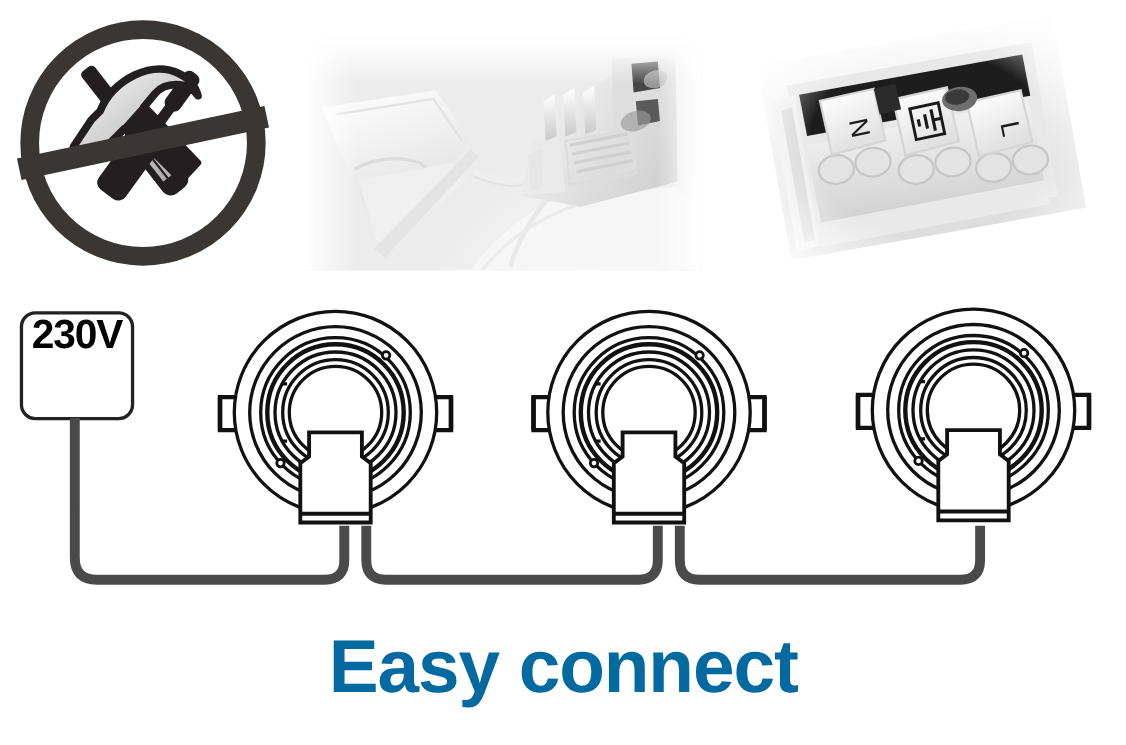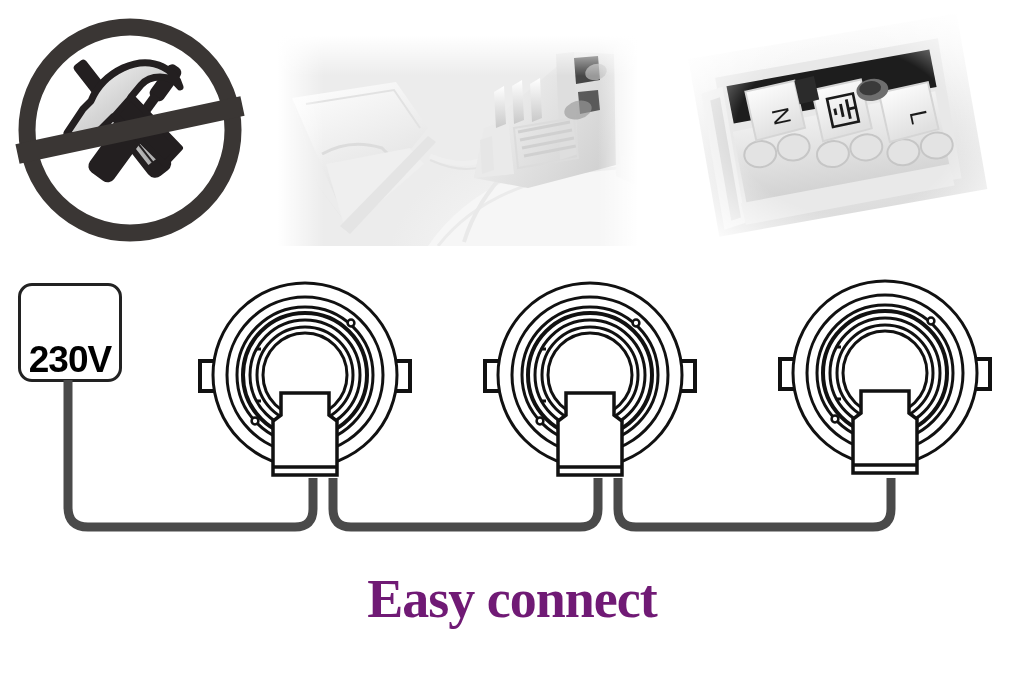--- a/index.html
+++ b/index.html
@@ -27,32 +27,32 @@
      background:linear-gradient(180deg,#fff 0%,rgba(255,255,255,0) 100%);}
   
   #photo-terminal{left:672px;top:12px;width:348px;height:238px;}
   #photo-terminal .pbg{position:absolute;inset:0;background:#ffffff;}
   .p-fade-soft{position:absolute;inset:0;
      background:radial-gradient(ellipse 200px 150px at 50% 50%, rgba(255,255,255,0) 55%, #fff 100%);}
   
   #volt-plate{
     position:absolute;left:18px;top:283px;width:104px;height:99px;
     border:3px solid #222;border-radius:14px;background:#fff;
-    display:flex;align-items:flex-end;justify-content:center;box-sizing:border-box;
+    display:flex;align-items:flex-start;justify-content:center;box-sizing:border-box;
   }
   #volt-plate .vtxt{
     font-family:"Liberation Sans", sans-serif;font-weight:bold;
     font-size:37px;color:#000;letter-spacing:-1px;line-height:1;
     transform:translateY(-1px);
   }
   
   #caption{
     position:absolute;left:0;top:572px;width:1024px;text-align:center;
-    font-family:Liberation Serif, serif;font-weight:bold;
-    font-size:54px;color:#701a75;letter-spacing:-1px;line-height:1;
+    font-family:Liberation Sans, sans-serif;font-weight:bold;
+    font-size:68px;color:#0369a1;letter-spacing:-1px;line-height:1;
   }
   svg{display:block;}
 </style>
 </head>
 <body>
 
 <div id="stage">
 
   <svg id="no-tools" width="250" height="250" viewBox="0 0 250 250" style="position:absolute;left:5px;top:5px;">
     <defs>

